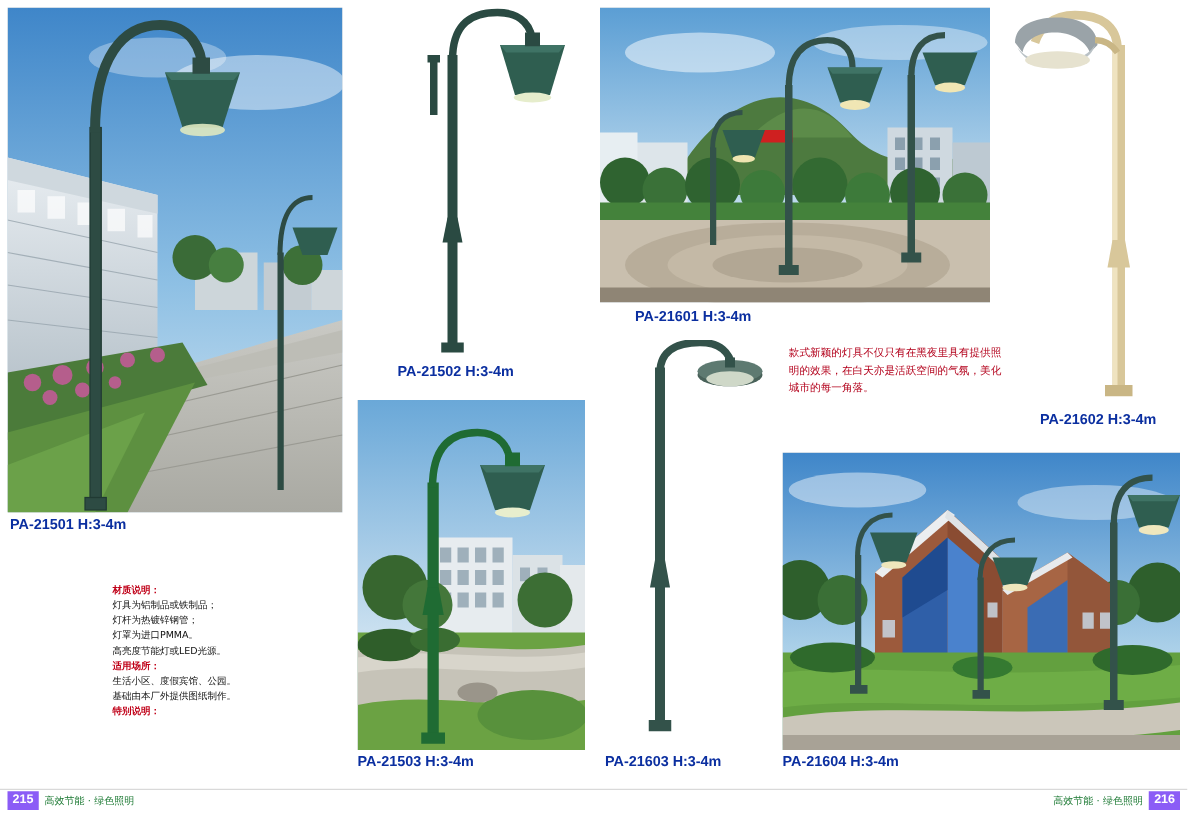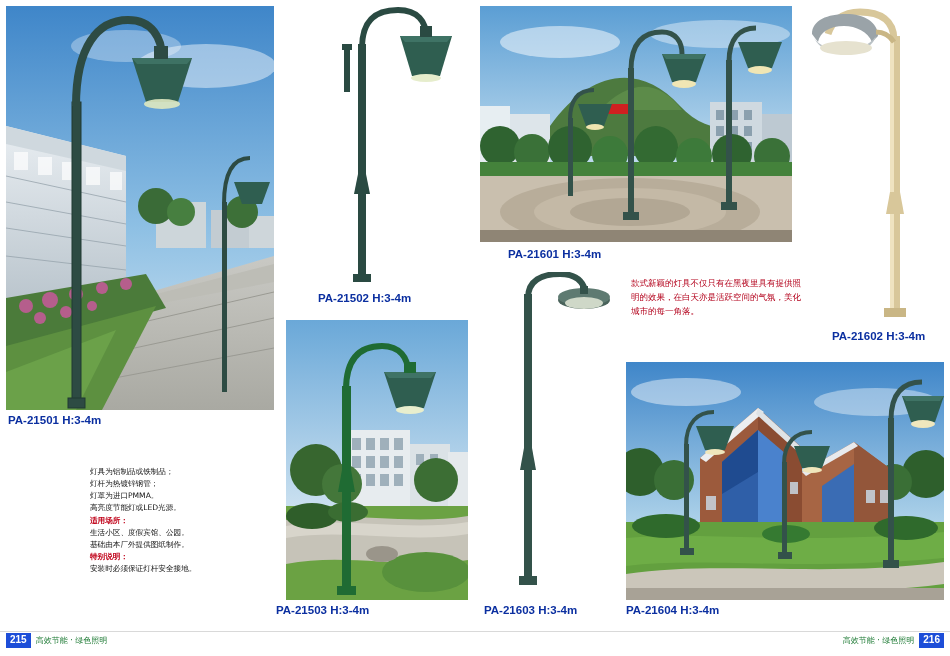--- a/index.html
+++ b/index.html
@@ -63,21 +63,21 @@
     position: absolute;
     bottom: 8px;
     height: 16px;
     display: flex;
     align-items: center;
     gap: 5px;
   }
   .footer-left { left: 6px; }
   .footer-right { right: 6px; flex-direction: row-reverse; }
   .pg {
-    background: #1d4ed8;
+    background: #8b5cf6;
     color: #fff;
     font-size: 10px;
     font-weight: bold;
     padding: 1px 4px 2px 4px;
     line-height: 12px;
   }
   .ftxt {
     font-size: 8px;
     color: #1d7a34;
     font-family: "DejaVu Sans", sans-serif;
@@ -259,21 +259,21 @@
       <rect x="56" y="66" width="9" height="206" fill="#1f6b33"></rect>
       <rect x="51" y="266" width="19" height="9" fill="#1f6b33"></rect>
       <polygon points="56,150 65,150 69,172 52,172" fill="#1f6b33"></polygon>
       <path d="M60 70 C 60 36, 76 26, 96 26 C 114 26, 122 38, 122 52" fill="none" stroke="#1f6b33" stroke-width="6"></path>
       <path d="M98 52 L150 52 L138 88 L110 88 Z" fill="#2f5e50"></path>
       <path d="M98 52 L150 52 L145 58 L103 58 Z" fill="#3f7365"></path>
       <rect x="118" y="42" width="12" height="11" fill="#1f6b33"></rect>
       <ellipse cx="124" cy="90" rx="14" ry="4" fill="#e8eecd"></ellipse>
     </svg>
   </div>
-  <div class="cap" style="left:276px; top:604px;">PA-21503 H:3-4m</div>
+  <div class="cap" style="left:286px; top:604px;">PA-21503 H:3-4m</div>
 
   <div class="photo" style="left:480px; top:6px; width:312px; height:236px;">
     <svg width="312" height="236" viewBox="0 0 312 236">
       <defs>
         <linearGradient id="sky4" x1="0" y1="0" x2="0" y2="1">
           <stop offset="0%" stop-color="#5b9ed4"></stop>
           <stop offset="60%" stop-color="#b6d6ec"></stop>
           <stop offset="100%" stop-color="#e3eef6"></stop>
         </linearGradient>
       </defs>
@@ -462,29 +462,29 @@
         <path d="M265 58 C 265 30, 278 20, 296 20" fill="none" stroke="#33524a" stroke-width="5"></path>
         <path d="M276 34 L318 34 L309 60 L285 60 Z" fill="#2f5e50"></path>
         <path d="M276 34 L318 34 L314 39 L280 39 Z" fill="#3f7365"></path>
         <ellipse cx="297" cy="62" rx="12" ry="4" fill="#f0e7bd"></ellipse>
       </g>
     </svg>
   </div>
   <div class="cap" style="left:626px; top:604px;">PA-21604 H:3-4m</div>
 
   <div class="spec" style="left:90px; top:466px;">
+    <div class="ln hd">材质说明：</div>
     <div class="ln">灯具为铝制品或铁制品；</div>
     <div class="ln">灯杆为热镀锌钢管；</div>
     <div class="ln">灯罩为进口PMMA。</div>
     <div class="ln">高亮度节能灯或LED光源。</div>
     <div class="ln hd">适用场所：</div>
     <div class="ln">生活小区、度假宾馆、公园。</div>
     <div class="ln">基础由本厂外提供图纸制作。</div>
     <div class="ln hd">特别说明：</div>
-    <div class="ln">安装时必须保证灯杆安全接地。</div>
   </div>
 
   <div class="footline"></div>
 
   <div class="footer-left">
     <span class="pg">215</span>
     <span class="ftxt">高效节能 · 绿色照明</span>
   </div>
 
   <div class="footer-right">

